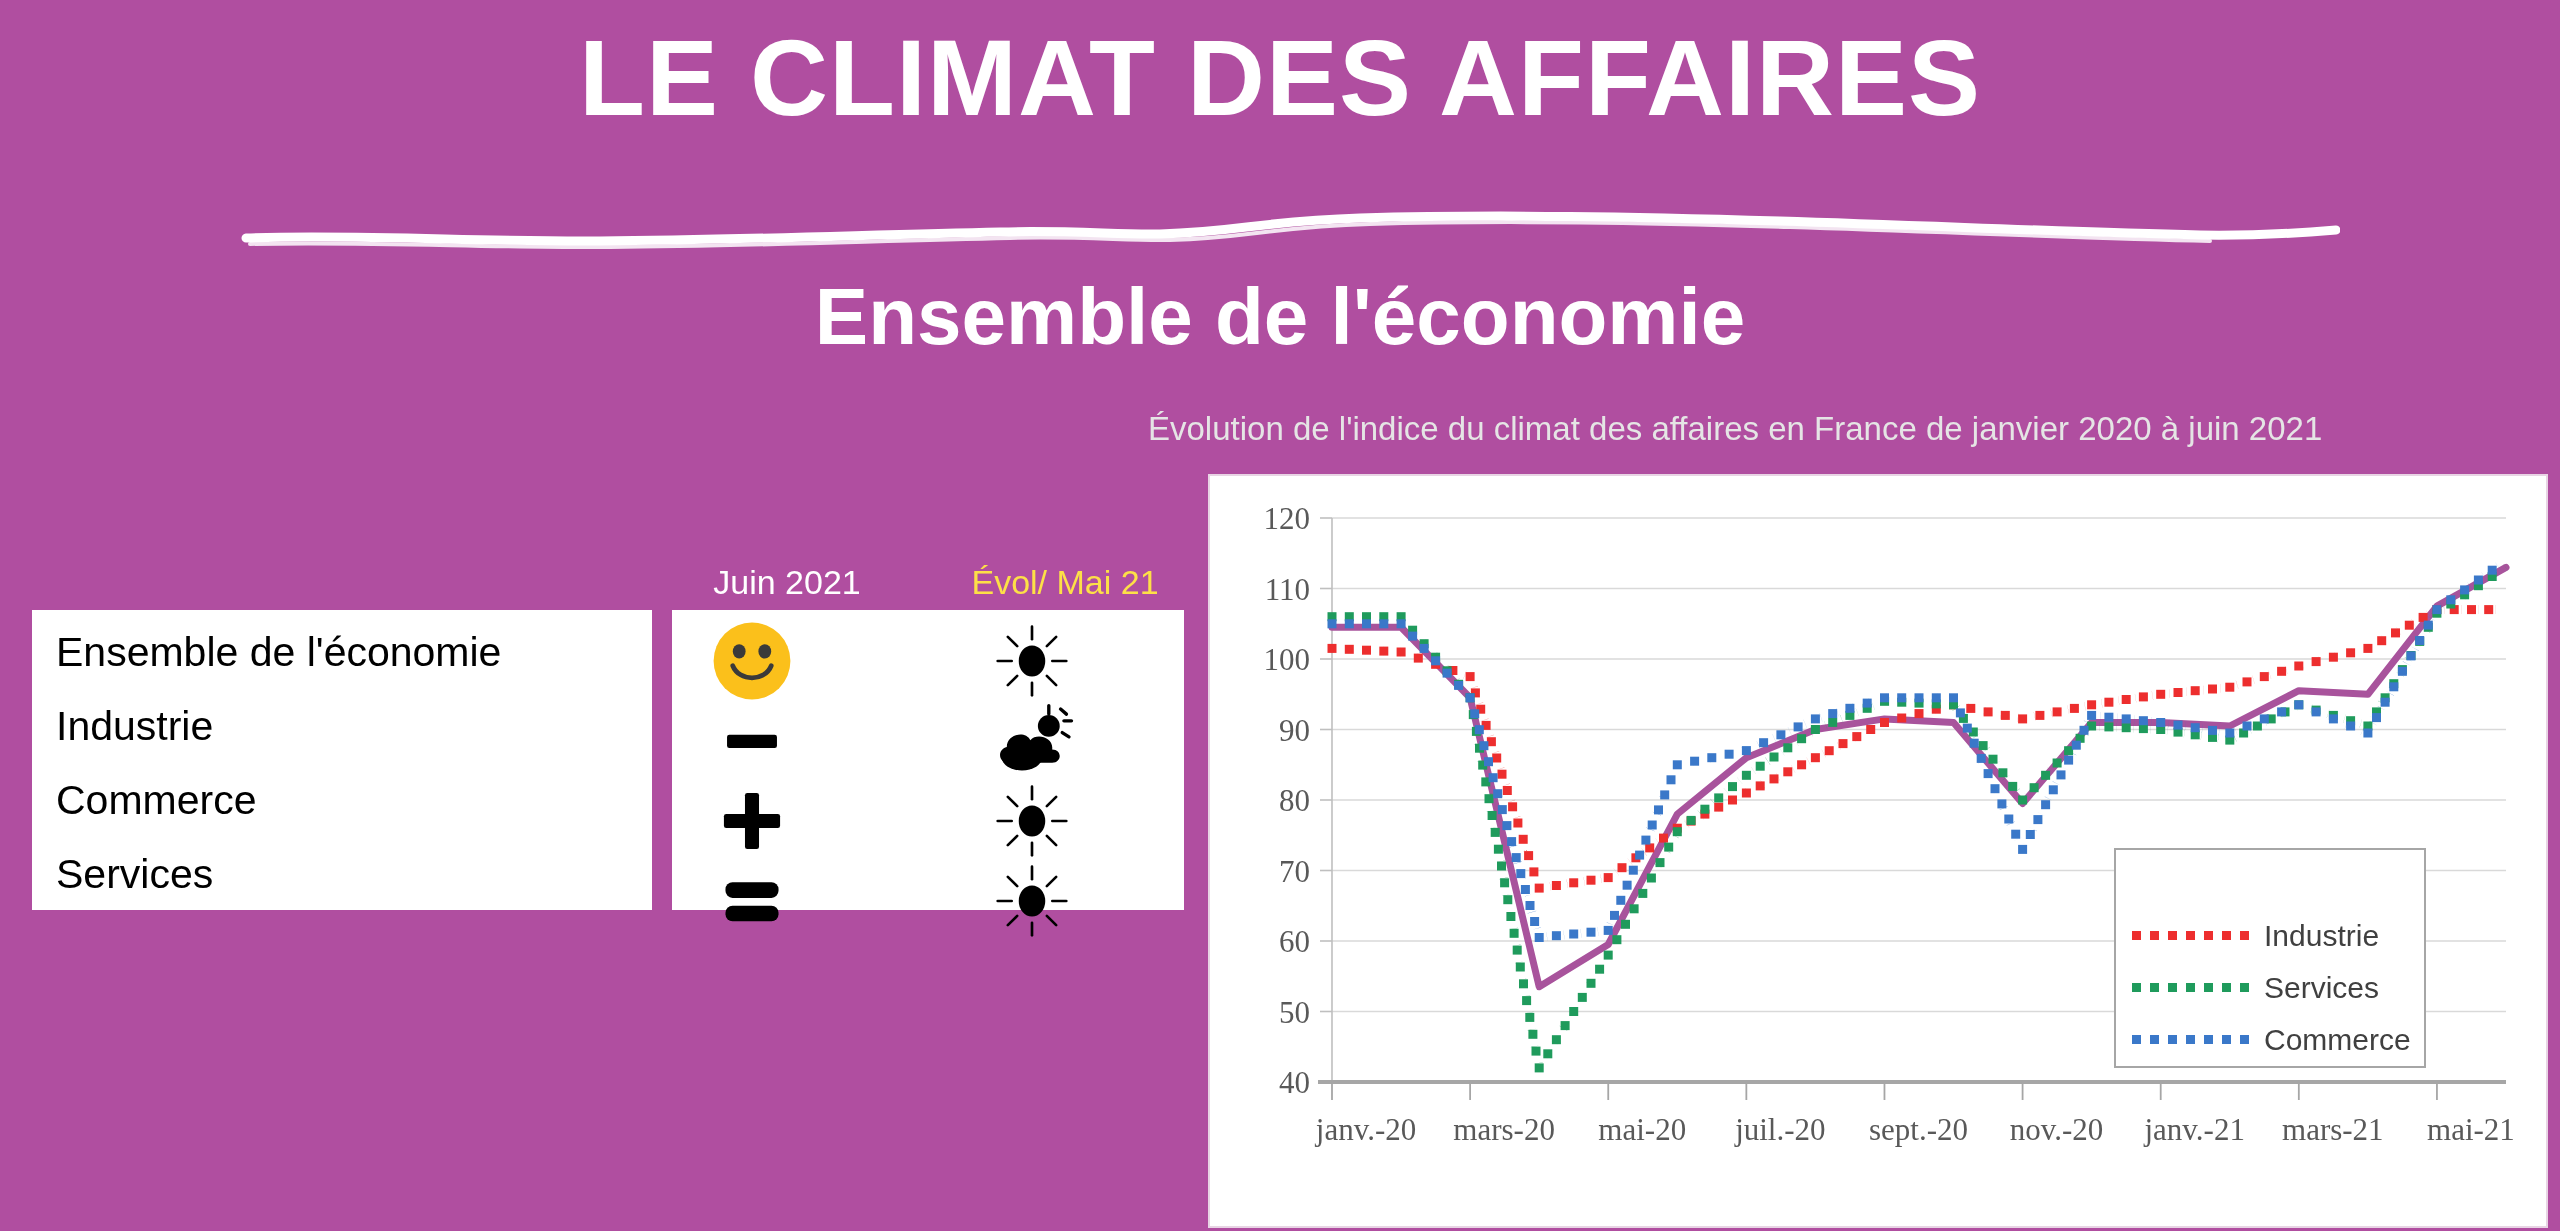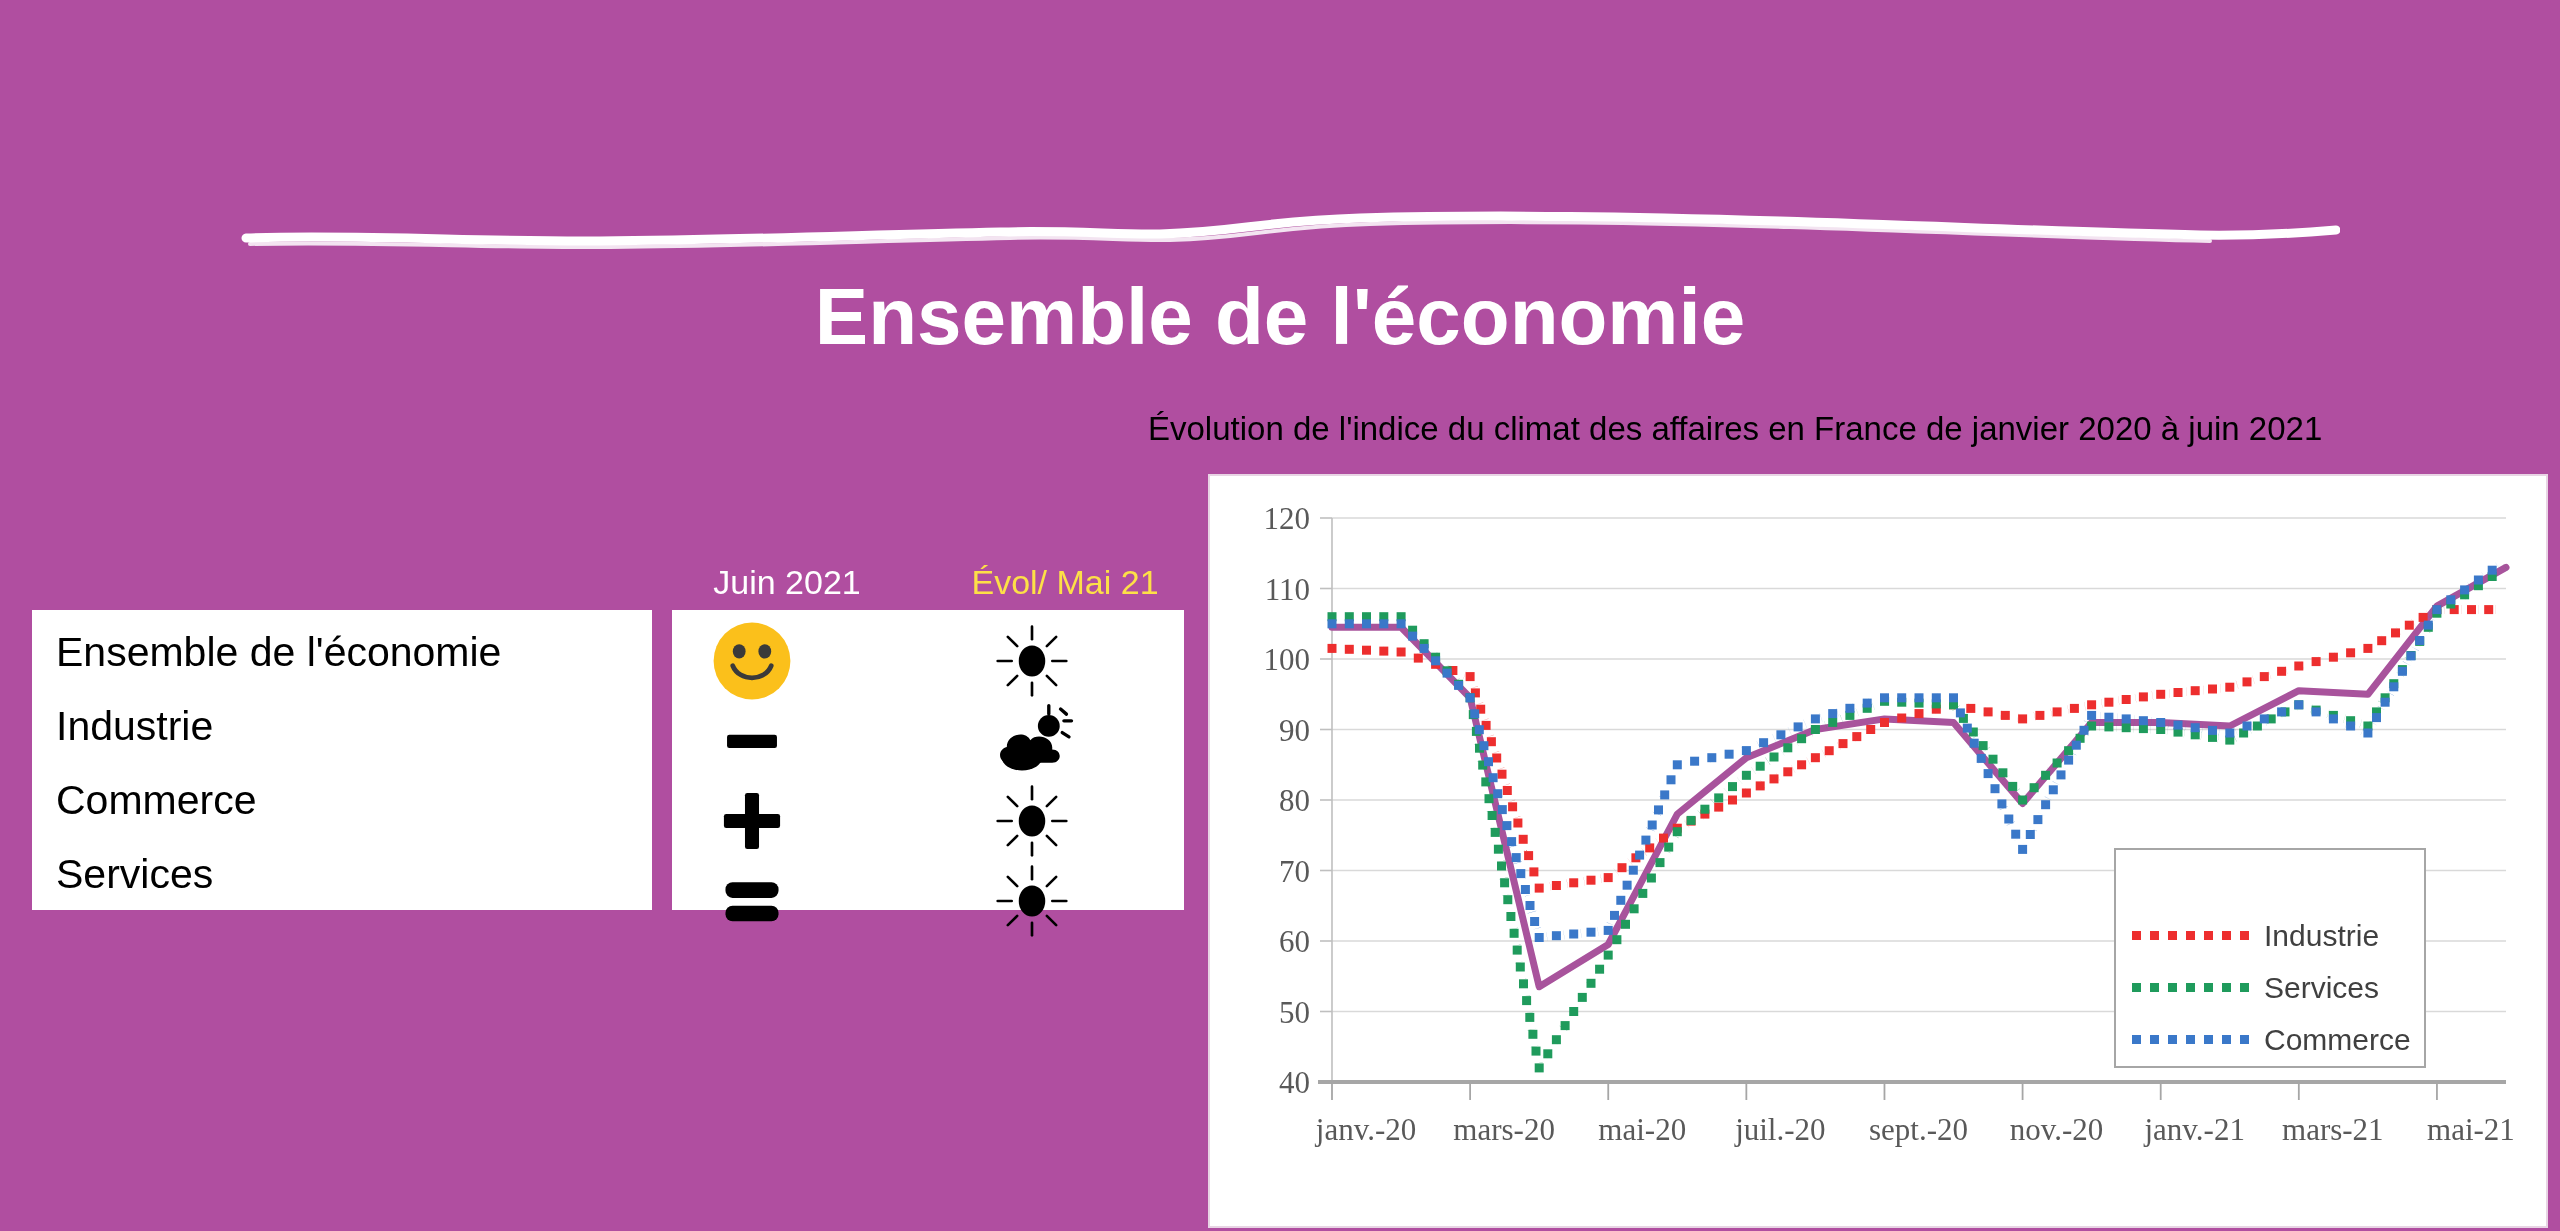--- a/index.html
+++ b/index.html
@@ -28,21 +28,21 @@
   #subtitle{
     position:absolute;left:0;top:262px;width:2560px;
     text-align:center;
     color:#ffffff;
     font-size:80px;
     font-weight:bold;
     line-height:110px;
   }
   #chart-caption{
     position:absolute;left:1148px;top:408px;width:1412px;
-    color:#000000;
+    color:#e5e5e5;
     font-size:33px;
     line-height:42px;
     white-space:nowrap;
   }
 
   
   #names-box{
     position:absolute;left:32px;top:610px;width:620px;height:300px;
     background:#ffffff;
   }
@@ -96,20 +96,21 @@
   .lg-solid{background:#a8539c;height:7px;border-radius:1px;}
   .lg-dot{
     height:9px;background-repeat:repeat-x;background-size:18px 9px;
   }
 </style>
 </head>
 <body>
 
 <div id="header">
 
+  <div id="main-title">LE CLIMAT DES AFFAIRES</div>
 
   <svg id="title-underline" viewBox="0 0 2100 46" preserveAspectRatio="none">
     <path d="M6,30 C120,26 240,34 360,33 C500,32 620,27 760,24 C830,22 880,27 920,26
              C1000,24 1020,13 1120,10 C1260,6 1400,9 1540,13 C1700,18 1830,24 1960,27
              C2020,28 2060,25 2096,22" fill="none" stroke="#ffffff" stroke-width="9" stroke-linecap="round"></path>
     <path d="M10,36 C130,33 250,40 370,39 C510,38 630,33 770,30 C840,28 890,33 930,32
              C1010,30 1030,19 1130,16 C1270,12 1410,15 1550,19 C1710,24 1840,30 1970,33" fill="none" stroke="#ffffff" stroke-width="4" stroke-linecap="round" opacity="0.85"></path>
   </svg>
 
   <div id="subtitle">Ensemble de l'économie</div>

